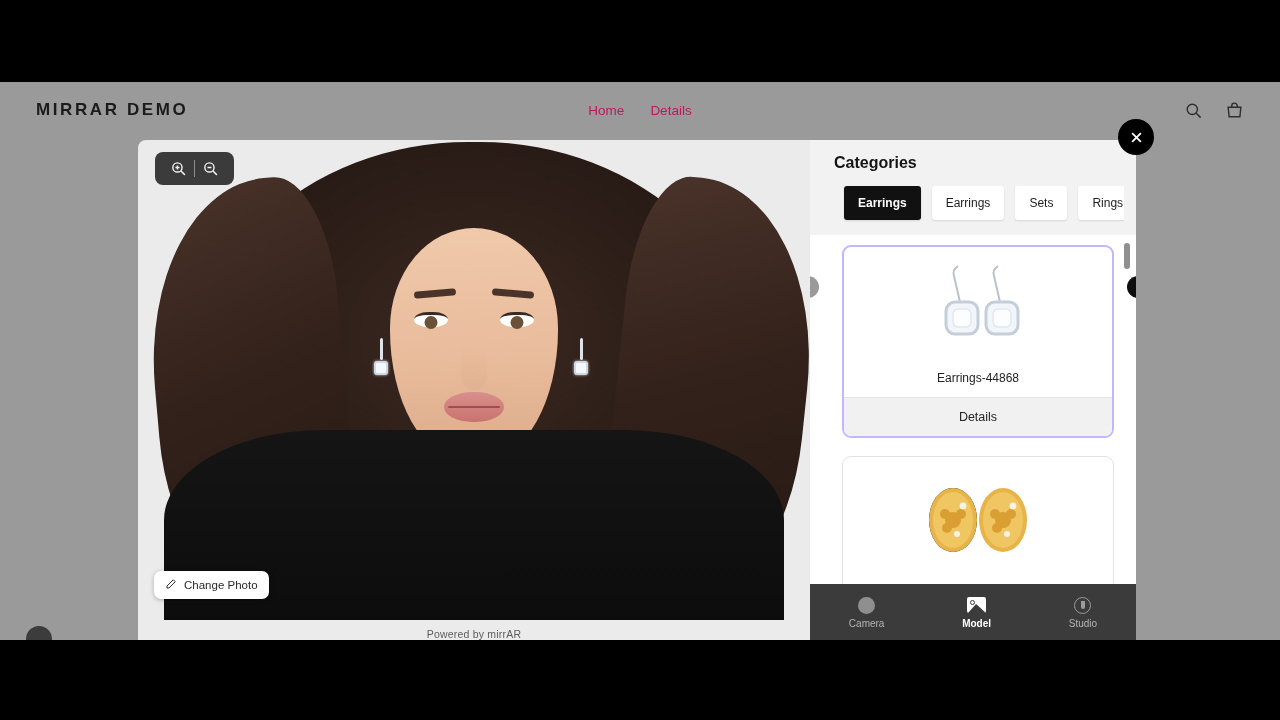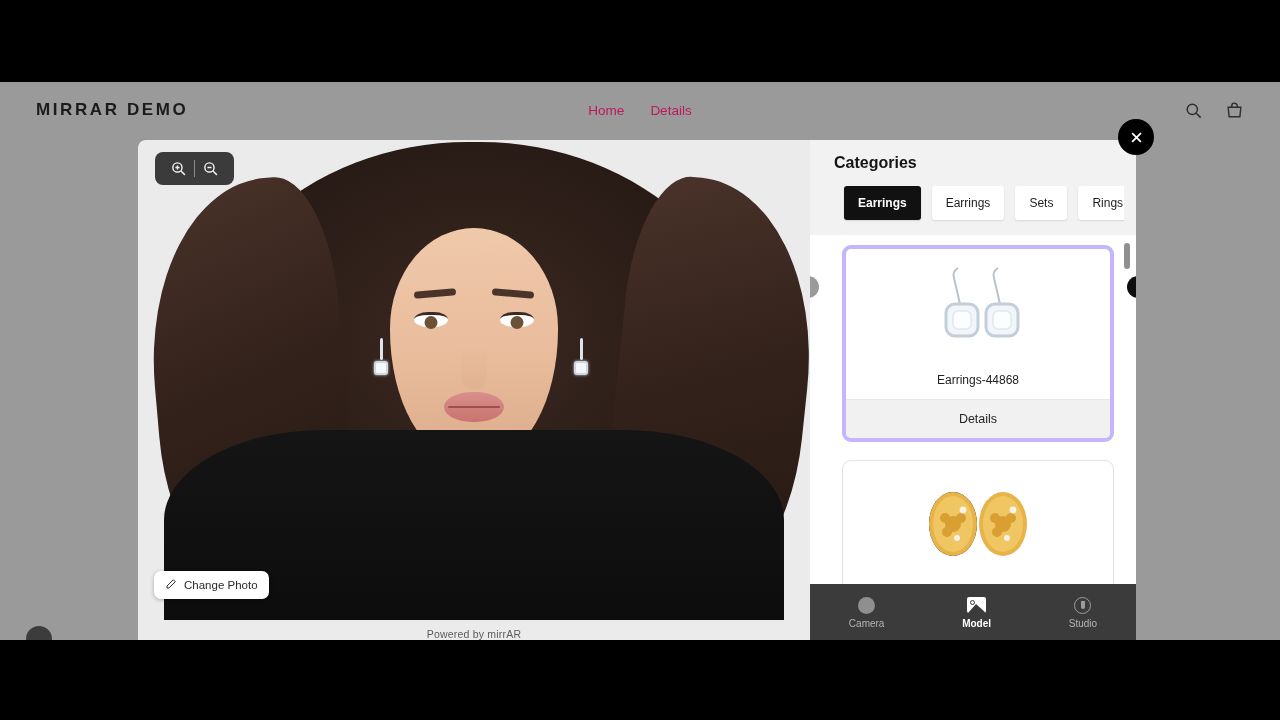--- a/index.html
+++ b/index.html
@@ -162,21 +162,21 @@
   .arrow.right { right: -13px; background: #0d0d0d; }
 
   .product-list {
     flex: 1; background: #fff; overflow: hidden;
     padding: 10px 22px 0 32px; position: relative;
   }
   .product-card {
     background: #fff; border: 1px solid #e2e2e2; border-radius: 9px;
     margin-bottom: 18px; overflow: hidden; cursor: pointer;
   }
-  .product-card.selected { border: 4px solid #c4b5fd; }
+  .product-card.selected { border: 2px solid #c4b5fd; }
   .product-thumb {
     height: 116px; display: flex; align-items: center; justify-content: center;
     padding-top: 10px;
   }
   .product-name {
     text-align: center; font-size: 12px; color: #232323; padding: 8px 6px 12px;
   }
   .details-btn {
     display: block; width: 100%; border: 0; border-top: 1px solid #e6e6e6;
     background: #f1f1f1; cursor: pointer;

